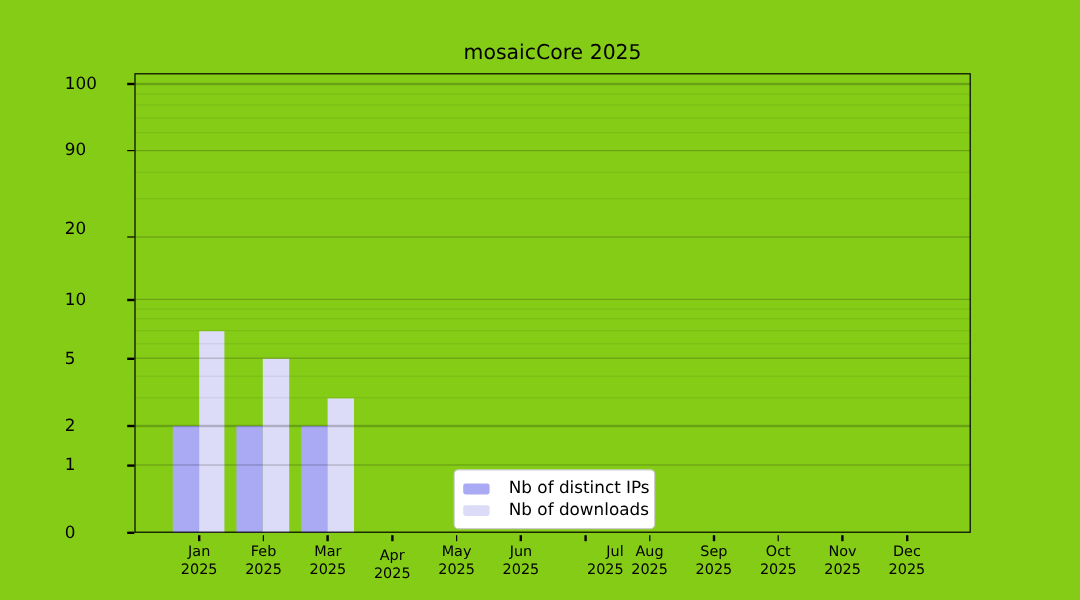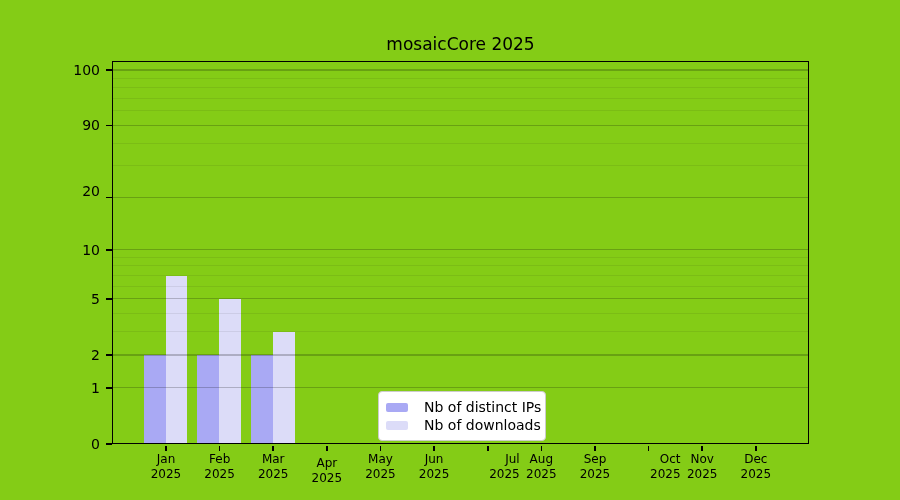--- a/index.html
+++ b/index.html
@@ -16,21 +16,21 @@
     border:1.6px solid #000;box-sizing:border-box;background:transparent;
     z-index:5;pointer-events:none;
   }
   #bars-layer,#grid-layer,#axes-layer{position:absolute;left:0;top:0;width:900px;height:500px;}
   #bars-layer{z-index:2;}
   #grid-layer{z-index:3;mix-blend-mode:multiply;}
   #axes-layer{z-index:6;}
   .gridline{position:absolute;left:112px;width:697px;height:1px;}
   .bar{position:absolute;}
   .ytick{position:absolute;height:1.6px;width:6px;background:#000;}
-  .ylabel{position:absolute;width:46px;text-align:right;font-size:14px;line-height:18px;}
+  .ylabel{position:absolute;width:46px;font-size:14px;line-height:18px;}
   .xtick{position:absolute;width:1.6px;height:5px;background:#000;}
   .xlabel{position:absolute;width:64px;text-align:center;font-size:12px;line-height:15px;}
   #legend{
     position:absolute;left:378px;top:391px;width:168px;box-sizing:border-box;
     background:#fff;border:1px solid #ccc;border-radius:4px;
     padding:6px 7px 6px 7px;z-index:8;
   }
   .legend-row{display:flex;align-items:center;height:18px;}
   .legend-swatch{width:22px;height:9px;border-radius:2px;flex:0 0 auto;}
   .legend-label{margin-left:16px;font-size:14px;line-height:18px;white-space:nowrap;}
@@ -127,21 +127,21 @@
       <div class="xlabel" style="left: 509.323px; top: 452px;">
         <div>Aug</div>
         <div>2025</div>
       </div>
       <div class="xtick" style="left: 594.138px; top: 445.6px;"></div>
       <div class="xlabel" style="left: 562.938px; top: 452px;">
         <div>Sep</div>
         <div>2025</div>
       </div>
       <div class="xtick" style="left: 647.754px; top: 445.6px;"></div>
-      <div class="xlabel" style="left: 616.554px; top: 452px; text-align: right;">
+      <div class="xlabel" style="left: 616.554px; top: 452px;">
         <div>Oct</div>
         <div>2025</div>
       </div>
       <div class="xtick" style="left: 701.369px; top: 445.6px;"></div>
       <div class="xlabel" style="left: 670.169px; top: 452px;">
         <div>Nov</div>
         <div>2025</div>
       </div>
       <div class="xtick" style="left: 754.985px; top: 445.6px;"></div>
       <div class="xlabel" style="left: 723.785px; top: 452px;">

